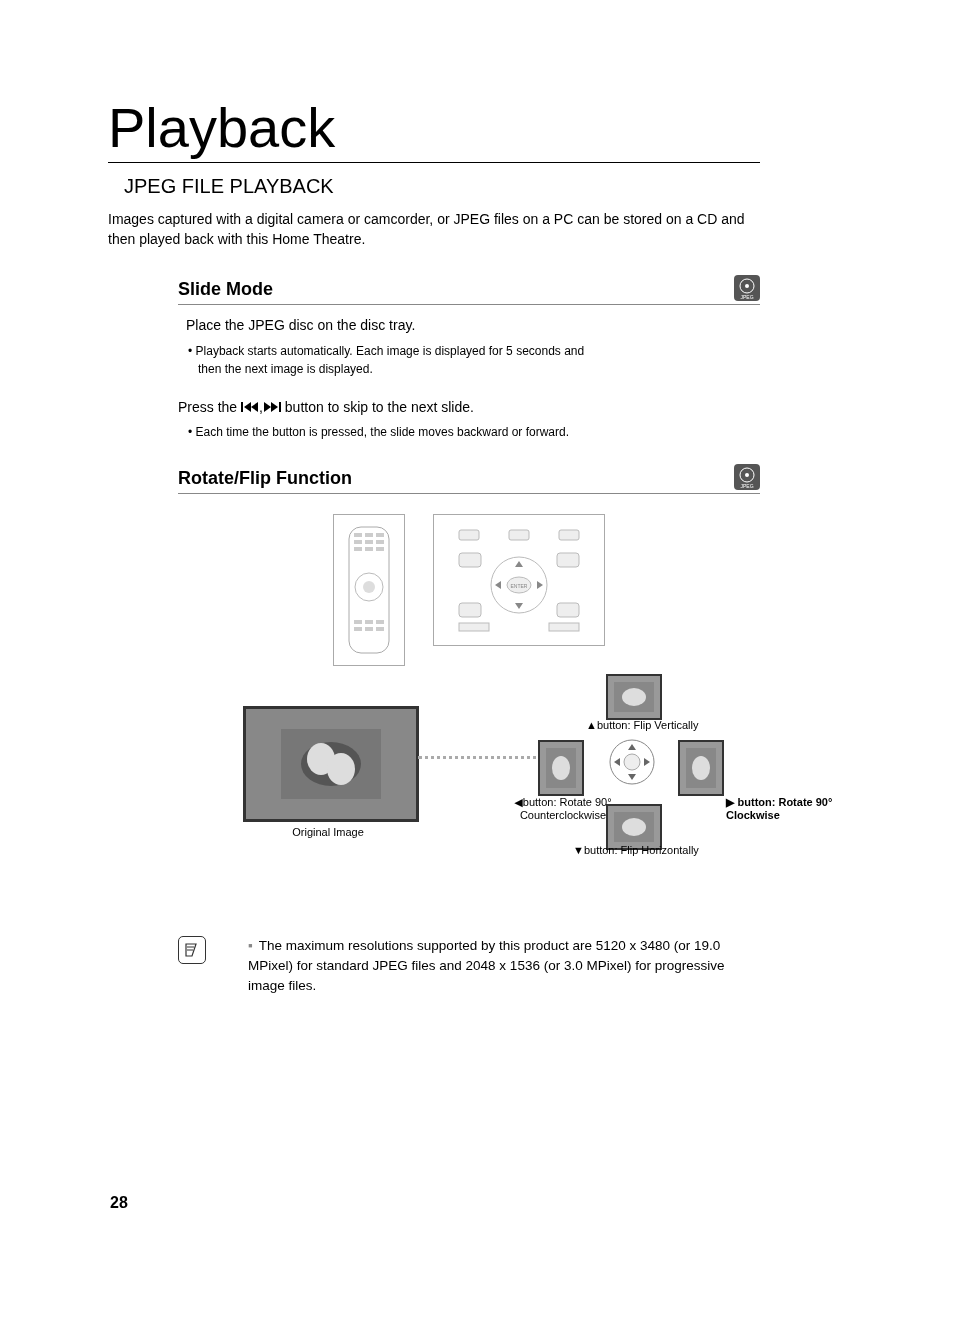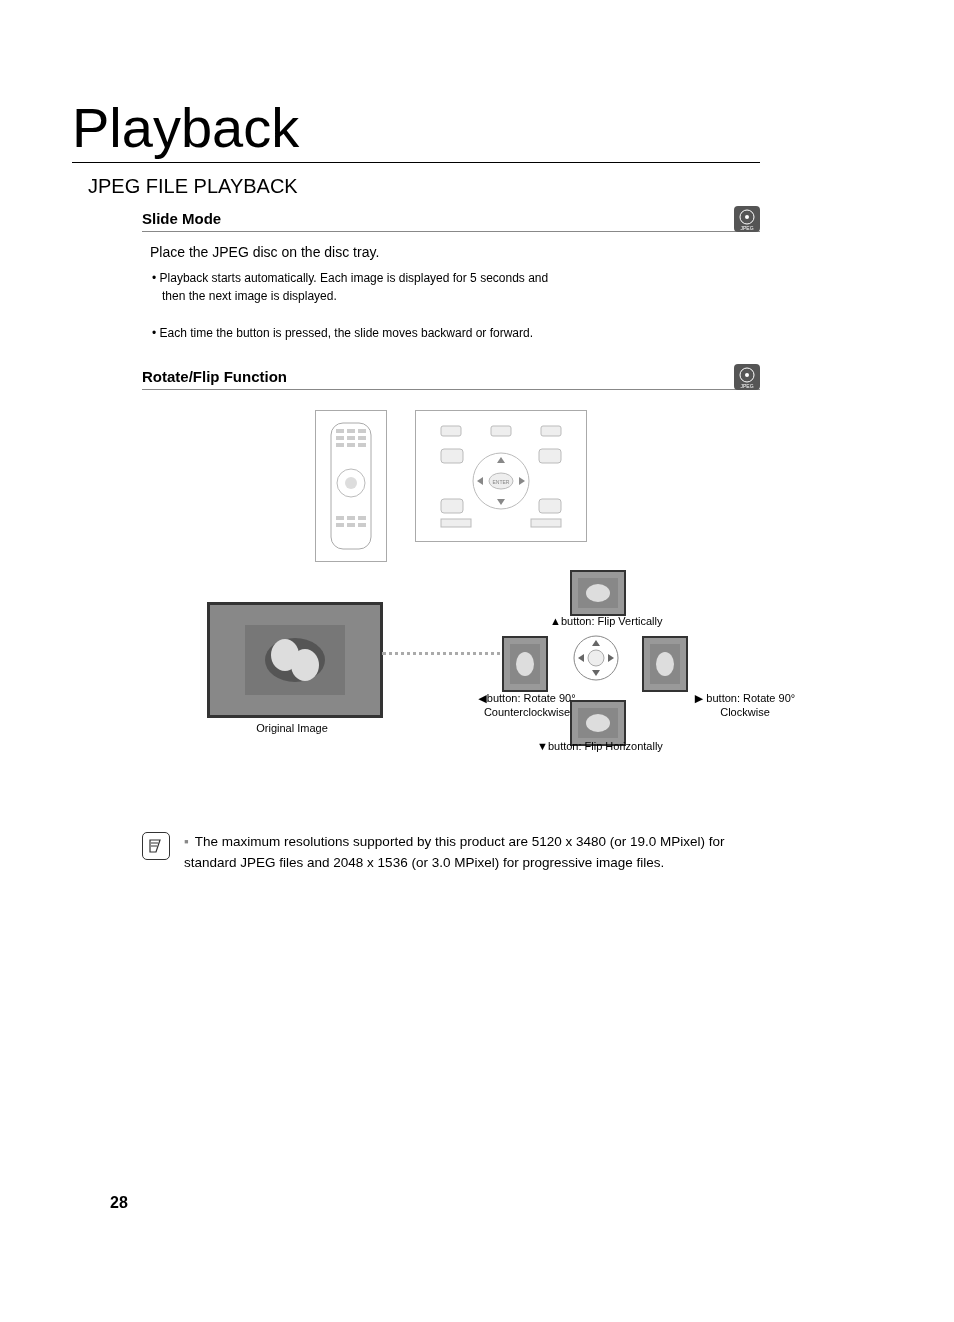--- a/index.html
+++ b/index.html
@@ -7,21 +7,21 @@
     padding: 0;
     font-family: Arial, Helvetica, sans-serif;
     background: #fff;
     color: #000;
   }
   .page {
     width: 870px;
     height: 1322px;
     position: relative;
     box-sizing: border-box;
-    padding: 95px 110px 60px 72px;
+    padding: 95px 110px 60px 108px;
   }
   .chapter-title {
     font-size: 56px;
     font-weight: 300;
     letter-spacing: 0px;
     border-bottom: 1.5px solid #000;
     padding-bottom: 2px;
     margin: 0 0 12px 0;
   }
   .section-title {
@@ -32,21 +32,21 @@
   .intro-text {
     font-size: 14px;
     line-height: 1.4;
     margin: 0 0 30px 0;
   }
   .content-block {
     margin-left: 70px;
     position: relative;
   }
   .subsection-title {
-    font-size: 15px;
+    font-size: 18px;
     font-weight: bold;
     border-bottom: 1px solid #888;
     padding-bottom: 4px;
     margin: 0 0 10px 0;
   }
   .body-text {
     font-size: 14px;
     line-height: 1.45;
     margin: 0 0 8px 8px;
   }
@@ -140,39 +140,40 @@
   .thumb.bottom { left: 428px; top: 108px; }
   .dcap {
     position: absolute;
     font-size: 11px;
     line-height: 1.2;
     text-align: center;
     white-space: nowrap;
   }
   .dcap.top { left: 408px; top: 23px; width: 140px; text-align:left; }
   .dcap.left { left: 330px; top: 100px; width: 110px; }
-  .dcap.right { left: 548px; top: 100px; width: 110px; text-align:center;}
+  .dcap.right { left: 548px; top: 100px; width: 110px; text-align:left;font-weight:bold;}
   .dcap.bottom { left: 395px; top: 148px; width: 170px; text-align:left;}
   .note-row {
     display: flex;
     gap: 14px;
     margin-top: 40px;
     align-items: flex-start;
   }
   .note-icon {
     width: 26px;
     height: 26px;
     border: 1.5px solid #333;
     border-radius: 5px;
     display:flex;align-items:center;justify-content:center;
     flex-shrink:0;
   }
   .note-text {
     font-size: 13.5px;
     line-height: 1.5;
+    margin-left: 28px;
   }
   .note-bullet {
     color: #888;
     margin-right: 6px;
   }
   .page-number {
     position: absolute;
     left: 110px;
     bottom: 110px;
     font-size: 16px;
@@ -182,34 +183,52 @@
 </style>
 </head>
 <body>
 
 <div class="page">
 
   <h1 class="chapter-title">Playback</h1>
 
   <h2 class="section-title">JPEG FILE PLAYBACK</h2>
 
+  <p class="intro-text">Images captured with a digital camera or camcorder, or JPEG files on a PC can be stored on a CD and then played back with this Home Theatre.</p>
 
   <div class="content-block">
     <span class="jpeg-badge">
       <svg viewBox="0 0 26 26">
           <rect x="0" y="0" width="26" height="26" rx="4" fill="#555"></rect>
           <circle cx="13" cy="11" r="7" fill="none" stroke="#fff" stroke-width="1"></circle>
           <circle cx="13" cy="11" r="2" fill="#fff"></circle>
           <text x="13" y="24" font-size="5" fill="#fff" text-anchor="middle" font-family="Arial">JPEG</text>
         </svg>
     </span>
     <h3 class="subsection-title">Slide Mode</h3>
     <p class="body-text">Place the JPEG disc on the disc tray.</p>
     <p class="bullet-text" style="max-width:400px;">• Playback starts automatically. Each image is displayed for 5 seconds and then the next image is displayed.</p>
 
+    <p class="press-line">
+      <span>Press the </span>
+      <span class="skip-icon">
+        <svg width="18" height="12" viewBox="0 0 18 12">
+            <rect x="0" y="1" width="2" height="10" fill="#000"></rect>
+            <polygon points="10,1 3,6 10,11" fill="#000"></polygon>
+            <polygon points="17,1 10,6 17,11" fill="#000"></polygon>
+          </svg>
+      </span>,<span class="skip-icon">
+        <svg width="18" height="12" viewBox="0 0 18 12">
+            <polygon points="1,1 8,6 1,11" fill="#000"></polygon>
+            <polygon points="8,1 15,6 8,11" fill="#000"></polygon>
+            <rect x="16" y="1" width="2" height="10" fill="#000"></rect>
+          </svg>
+      </span>
+      <span> button to skip to the next slide.</span>
+    </p>
     <p class="bullet-text">• Each time the button is pressed, the slide moves backward or forward.</p>
   </div>
 
   <div class="content-block" style="margin-top:26px;">
     <span class="jpeg-badge">
       <svg viewBox="0 0 26 26">
           <rect x="0" y="0" width="26" height="26" rx="4" fill="#555"></rect>
           <circle cx="13" cy="11" r="7" fill="none" stroke="#fff" stroke-width="1"></circle>
           <circle cx="13" cy="11" r="2" fill="#fff"></circle>
           <text x="13" y="24" font-size="5" fill="#fff" text-anchor="middle" font-family="Arial">JPEG</text>

